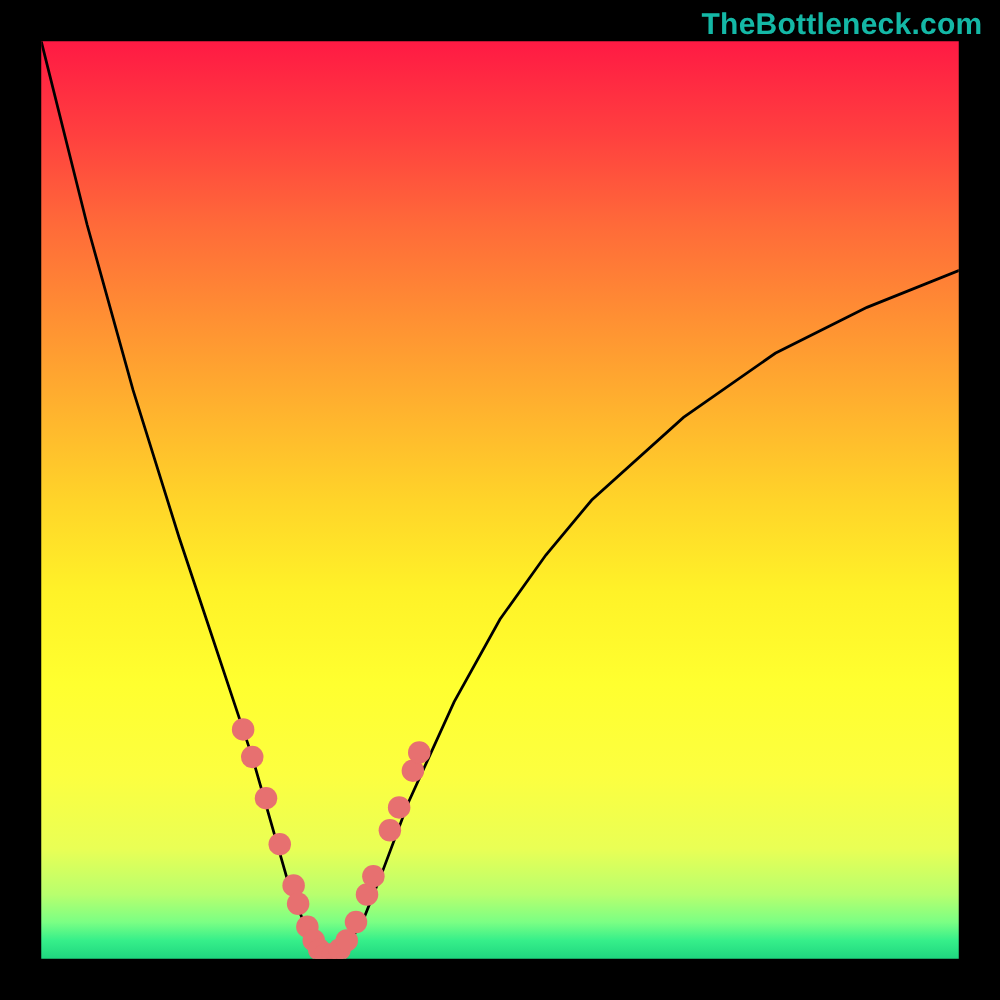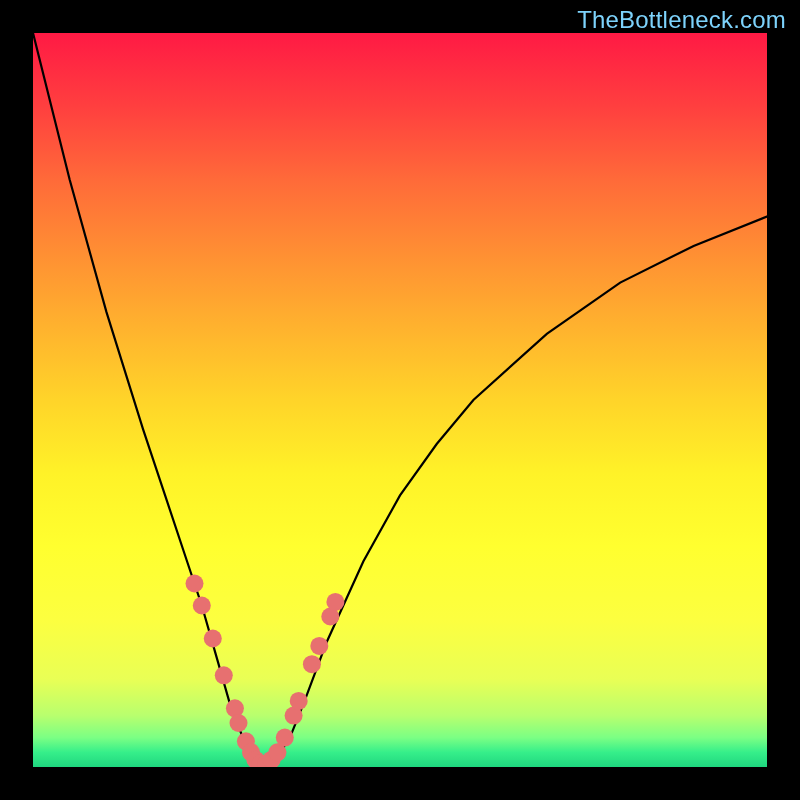--- a/index.html
+++ b/index.html
@@ -31,24 +31,24 @@
       #b8ff6e 93%,
       #7bff84 96%,
       #36ef8a 98%,
       #1fd67f 100%
     );
   }
   .watermark {
     position: absolute;
     top: 6px;
     right: 14px;
-    color: #7dd3fc;
+    color: #14b8a6;
     font-size: 24px;
     letter-spacing: 0.2px;
-    font-weight: 400;
+    font-weight: 700;
   }
   svg.plot {
     position: absolute;
     left: 0;
     top: 0;
     width: 734px;
     height: 734px;
   }
   .curve {
     fill: none;

